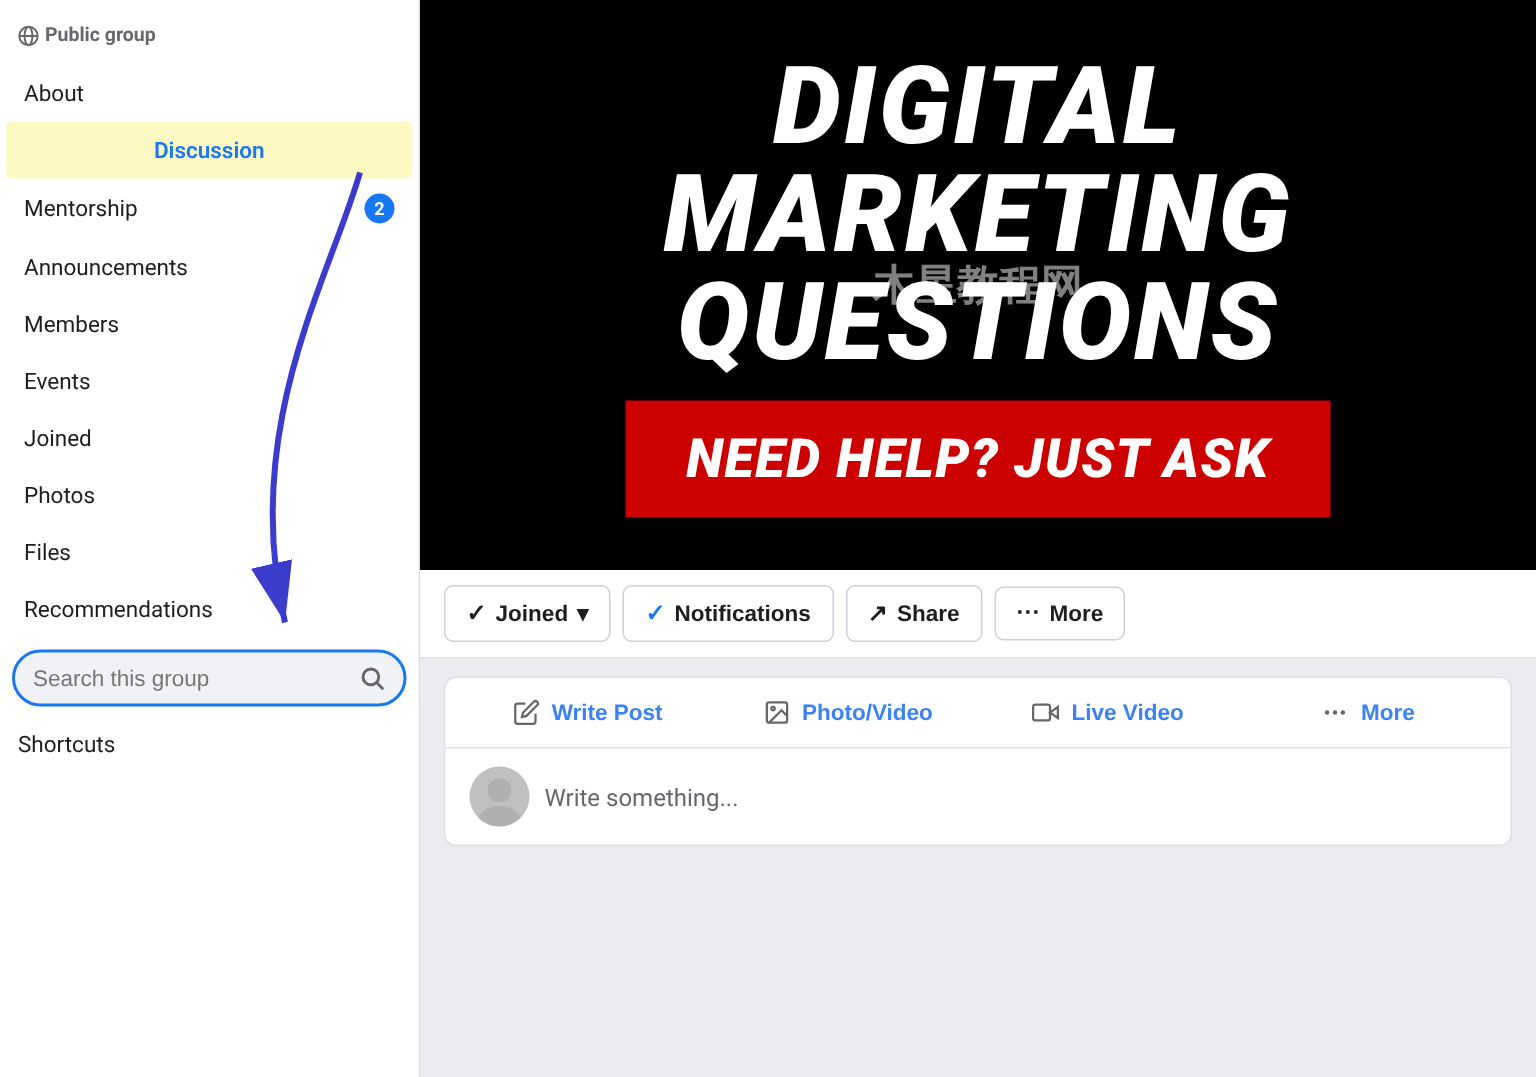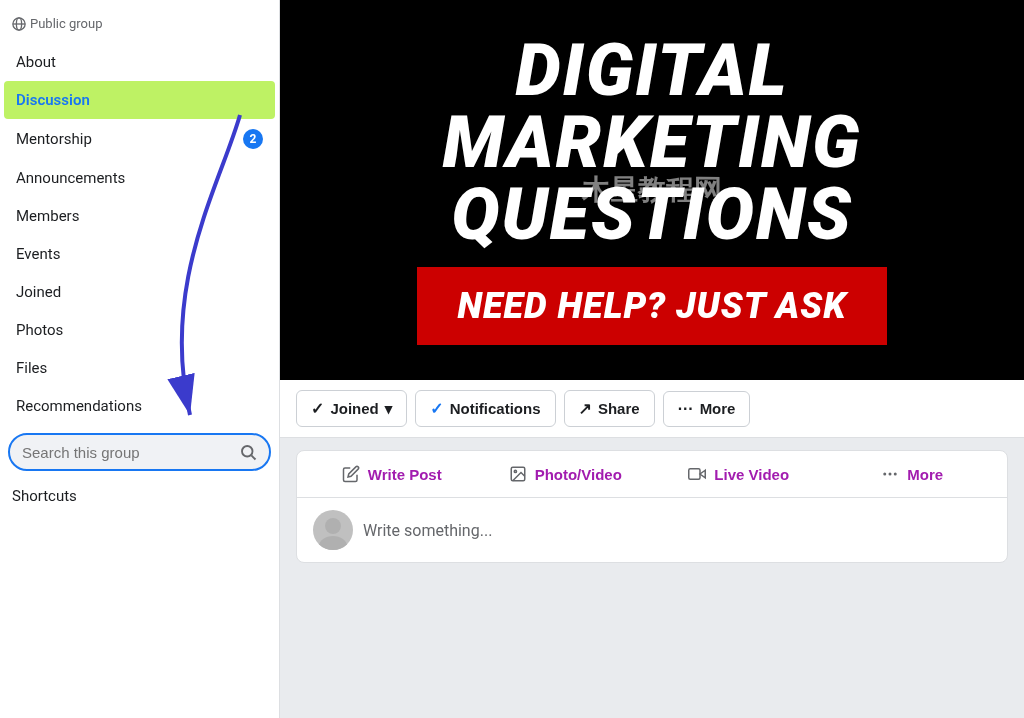--- a/index.html
+++ b/index.html
@@ -34,20 +34,21 @@
       line-height: 1.2;
       margin-bottom: 4px;
     }
 
     .group-type {
       display: flex;
       align-items: center;
       gap: 4px;
       color: #65676b;
       font-size: 13px;
+      font-weight: bold;
     }
 
     .globe-icon {
       width: 14px;
       height: 14px;
       display: inline-block;
     }
 
     .sidebar-nav {
       display: flex;
@@ -61,23 +62,24 @@
       justify-content: space-between;
       padding: 10px 12px;
       font-size: 15px;
       color: #1c1e21;
       cursor: pointer;
       border-radius: 4px;
       margin: 0 4px;
     }
 
     .nav-item.active {
-      background: #bef264;
+      background: #fef9c3;
       color: #1877f2;
       font-weight: 600;
+      justify-content: center;
     }
 
     .badge {
       background: #1877f2;
       color: #fff;
       border-radius: 50%;
       width: 20px;
       height: 20px;
       font-size: 12px;
       font-weight: 700;
@@ -225,21 +227,21 @@
 
     .post-action-btn {
       display: flex;
       align-items: center;
       gap: 8px;
       padding: 10px 16px;
       border: none;
       background: transparent;
       font-size: 15px;
       font-weight: 600;
-      color: #a21caf;
+      color: #3b82f6;
       cursor: pointer;
       border-radius: 6px;
       flex: 1;
       justify-content: center;
     }
 
     .post-input-row {
       display: flex;
       align-items: center;
       gap: 10px;

